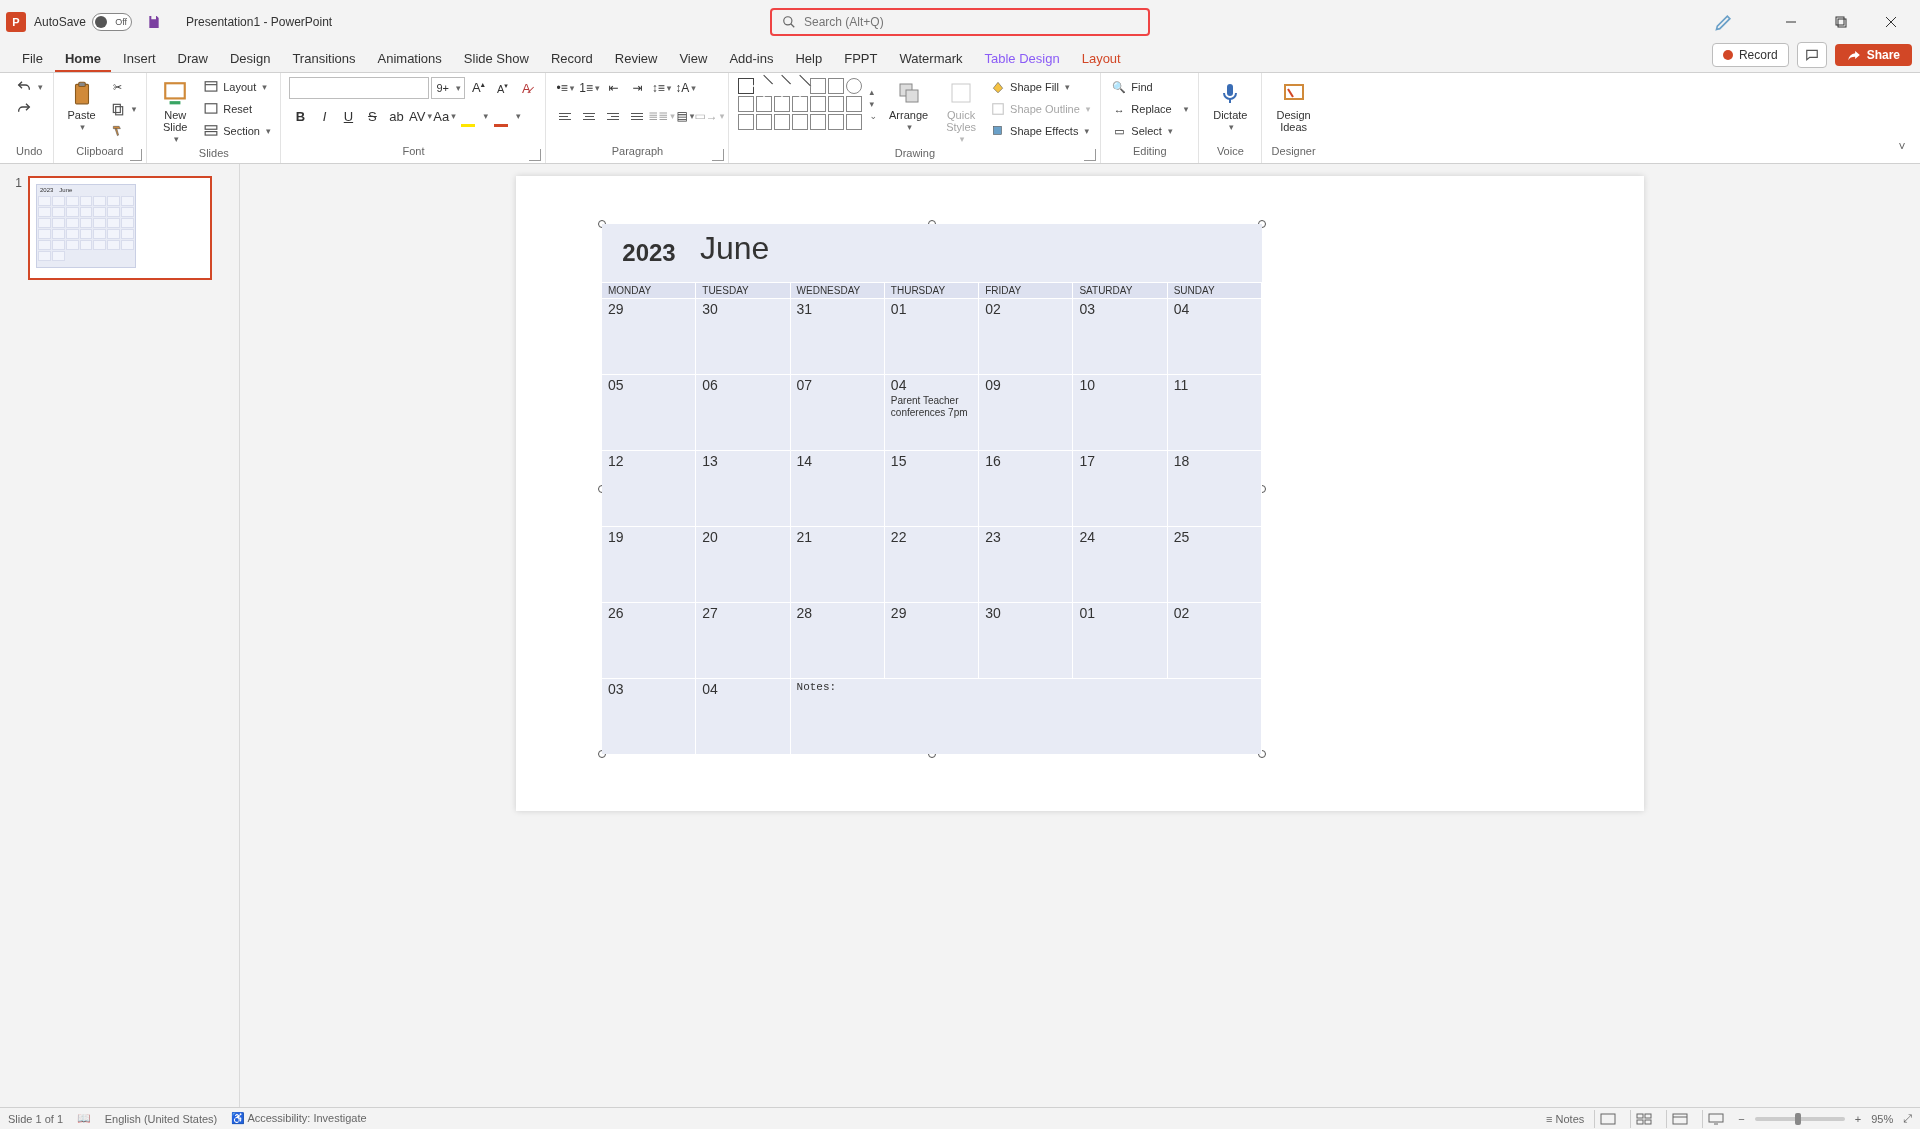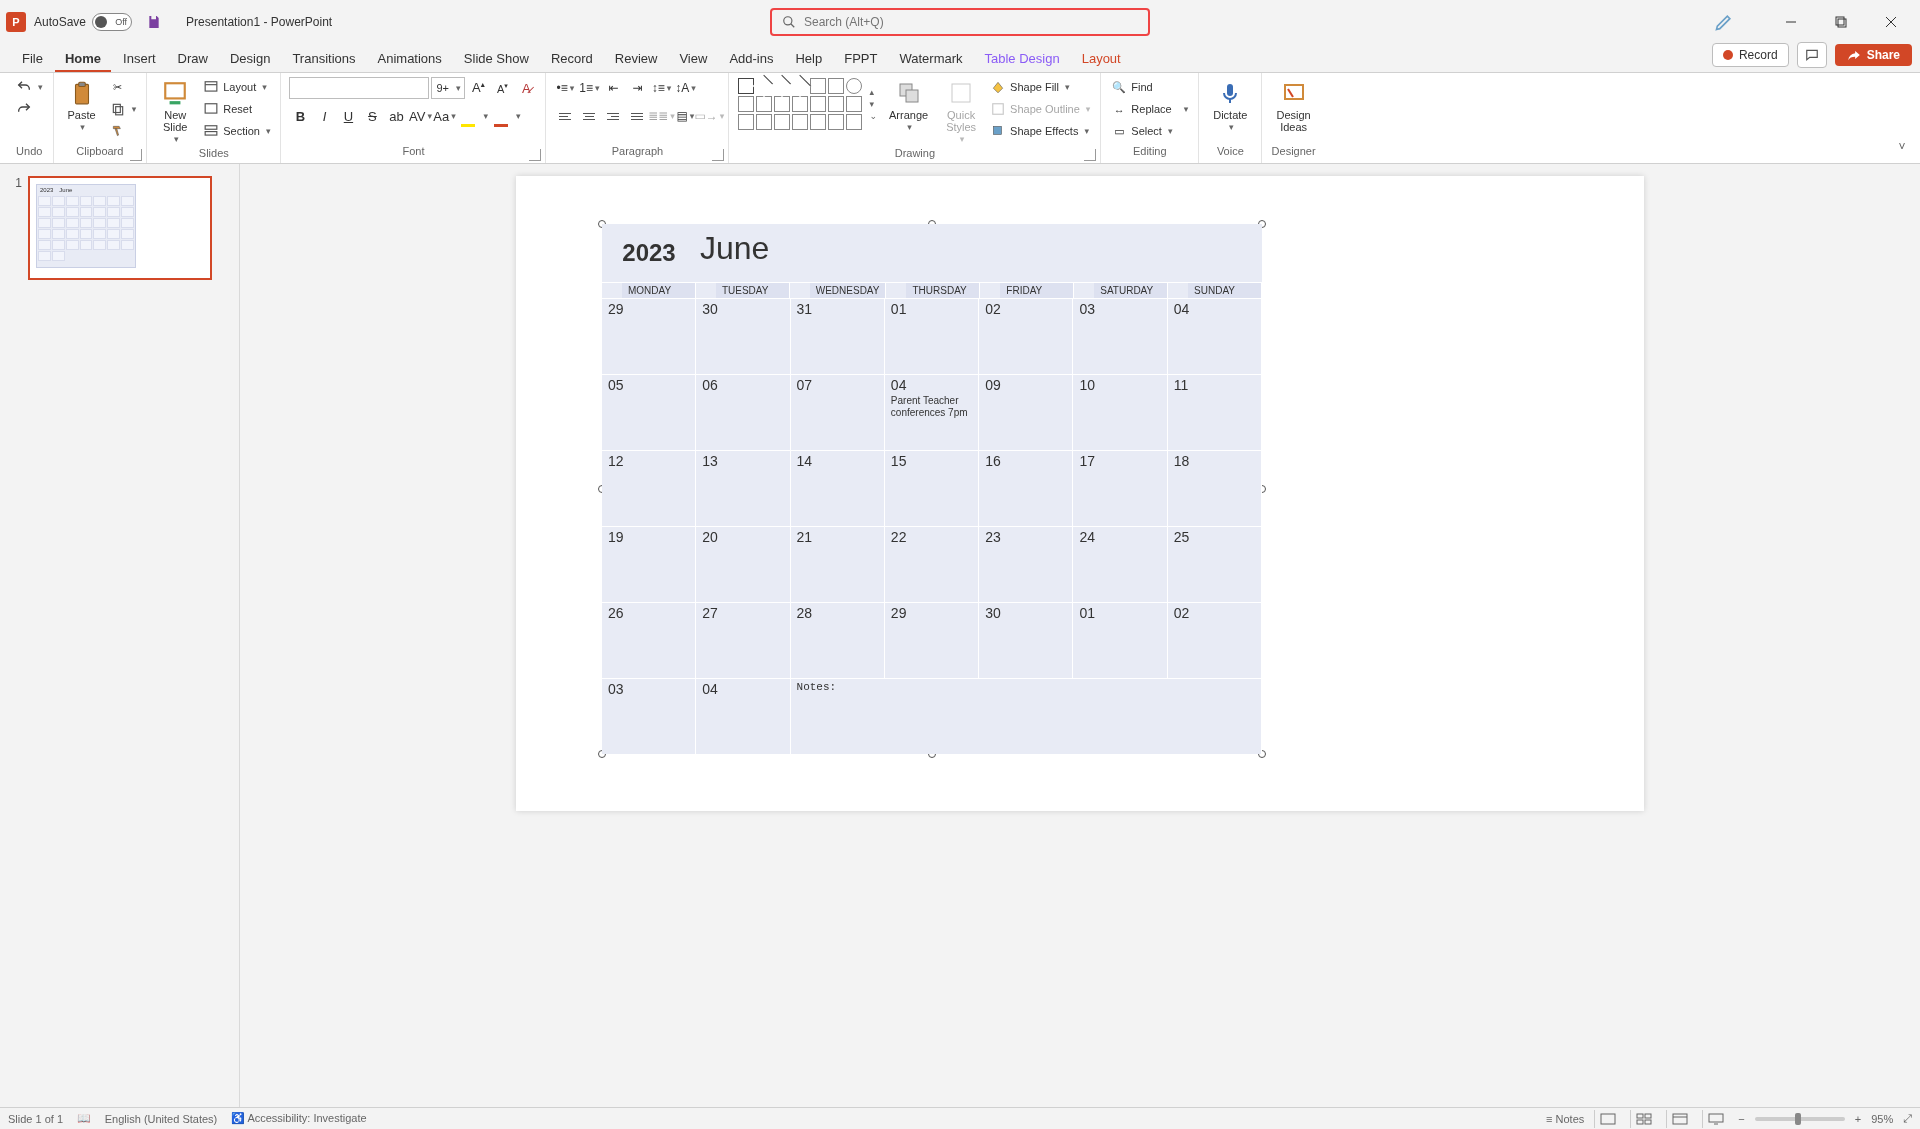--- a/index.html
+++ b/index.html
@@ -169,21 +169,21 @@
 
     .calendar{position:absolute;inset:0;background:#e8ebf5;display:flex;flex-direction:column;}
     .cal-top{display:flex;height:58px;}
     .cal-year{
       width:94px;display:flex;align-items:center;justify-content:center;font-size:24px;font-weight:600;color:#333;
     }
     .cal-month{ font-size:32px;font-weight:500;padding:6px 4px;}
     .cal-days{display:grid;grid-template-columns:repeat(7,1fr);border-top:1px solid #fff;}
     .cal-days div{
       padding:2px 6px;font-size:10px;text-transform:uppercase;color:#333;
-      background:#dde1f0;border-right:1px solid #fff;margin-left:20px;
+      background:#dde1f0;border-right:1px solid #fff;
     }
     .cal-grid{display:grid;grid-template-columns:repeat(7,1fr);grid-template-rows:repeat(6,1fr);flex:1;}
     .cell{
       border-top:1px solid #fff;border-right:1px solid #fff;padding:2px 6px;
       display:flex;flex-direction:column;
     }
     .cell .num{font-size:14px;}
     .cell .ev{font-size:10px;color:#333;line-height:1.2;margin-top:2px;}
     .notes-cell{grid-column:3 / span 5;}
     .notes-cell .lbl{font-size:11px;font-family:Liberation Mono, monospace;}

